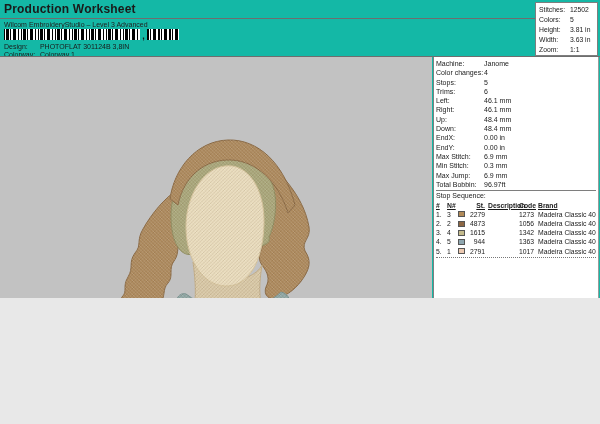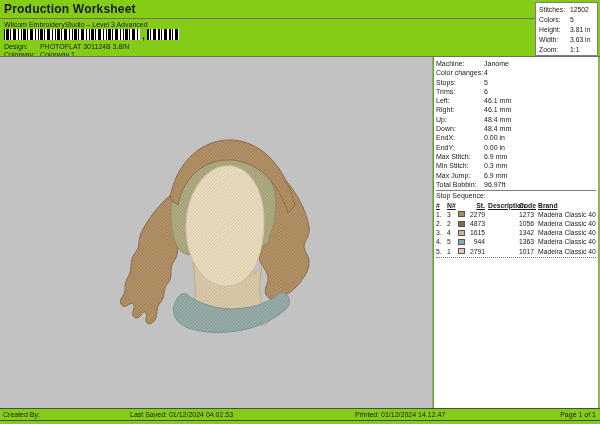--- a/index.html
+++ b/index.html
@@ -1,17 +1,17 @@
 <!DOCTYPE html>
 <html><head>
 <meta charset="utf-8">
 <style>
   * { margin:0; padding:0; box-sizing:border-box; }
   body { background:#e8e8e8; font-family:"Liberation Sans", sans-serif; }
-  .page { position:relative; width:600px; height:424px; background:#84cc16; overflow:hidden;
+  .page { position:relative; width:600px; height:298px; background:#14b8a6; overflow:hidden;
           font-family:"Liberation Sans", sans-serif; color:#1a1a1a; }
 
   
   .hdr-title { position:absolute; left:4px; top:2px; font-size:12px; font-weight:bold; letter-spacing:0.2px; }
   .rule-title { position:absolute; left:0; top:18px; width:535px; height:1px; background:#6e6e6e; }
   .hdr-sub { position:absolute; left:4px; top:21px; font-size:7px; color:#222; }
   .barcode { position:absolute; left:4px; top:29px; height:11px; display:flex; align-items:flex-end; }
   .bars { height:11px; }
   .b1 { width:136px;
     background:repeating-linear-gradient(90deg,#000 0 1px,#fff 1px 2px,#000 2px 5px,#fff 5px 6px,#000 6px 7px,#fff 7px 9px,#000 9px 12px,#fff 12px 14px,#000 14px 15px,#fff 15px 17px); }

